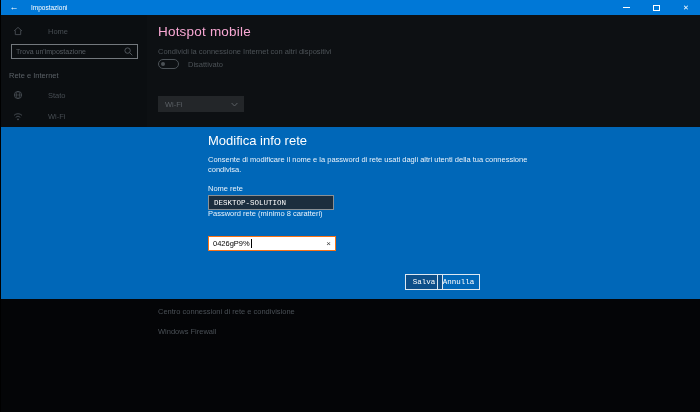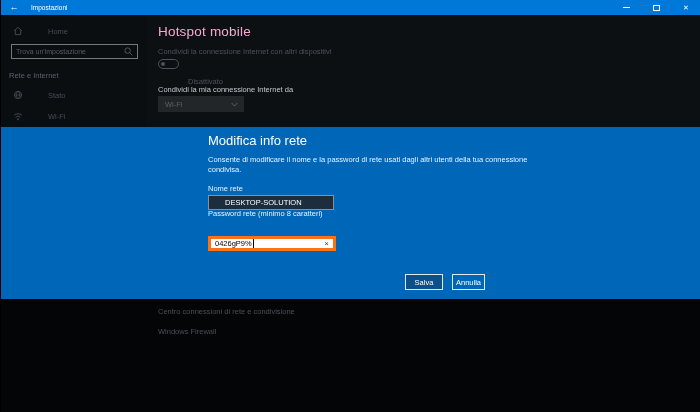--- a/index.html
+++ b/index.html
@@ -27,44 +27,44 @@
   .search-box input::placeholder { color:#565c62; opacity:1; }
   .search-icon { margin-right:4px; display:flex; }
   .side-section { position:absolute; left:8px; top:56px; color:#5b6167; font-size:7.5px; }
   .side-stato { left:12px; top:75px; }
   .side-wifi  { left:12px; top:97px; }
   
   .page-title { position:absolute; left:157px; top:24px; font-size:13.5px; font-weight:300; color:#f9a8d4; letter-spacing:.2px; }
   .share-caption { position:absolute; left:157px; top:47px; font-size:7.5px; color:#4c5257; }
   .toggle { position:absolute; left:157px; top:59px; width:21px; height:10px; border:1px solid #4c5257; border-radius:5px; }
   .toggle-knob { position:absolute; left:2px; top:2px; width:4px; height:4px; border-radius:50%; background:#4c5257; }
-  .toggle-label { position:absolute; left:187px; top:60px; font-size:7.5px; color:#4c5257;margin-top:17px; }
+  .toggle-label { position:absolute; left:187px; top:60px; font-size:7.5px; color:#4c5257; }
   .share-from-label { position:absolute; left:157px; top:85px; font-size:7.5px; color:#c4c8cc; }
   .dropdown { position:absolute; left:157px; top:96px; width:86px; height:16px; background:#232629; display:flex; align-items:center; }
   .dropdown-value { color:#5b6065; font-size:7.5px; padding-left:7px; }
   .chevron-icon { margin-left:auto; margin-right:6px; display:flex; }
   
   .modal { position:absolute; left:0; top:127px; width:700px; height:172px; background:#0067b8; z-index:4; }
   .modal-title { position:absolute; left:207px; top:6px; font-size:13px; font-weight:400; color:#ffffff; }
   .modal-desc { position:absolute; left:207px; top:28px; width:334px; font-size:7.5px; line-height:10px; color:#e9f2fa; }
   .field-label { position:absolute; left:207px; font-size:7.5px; color:#e9f2fa; }
   .lbl-name { top:57px; }
   .lbl-pwd  { top:82px; }
   .name-input { position:absolute; left:207px; top:68px; width:126px; height:15px;
     background:#1c2e3e; border:1px solid #8a9095; color:#fff; font-size:7.5px;
-    padding:0 16px; font-family:Liberation Sans, sans-serif; outline:none; }
+    padding:0 5px; font-family:Liberation Mono, monospace; outline:none; }
   .pwd-input { position:absolute; left:207px; top:109px; width:128px; height:15px;
-    background:#ffffff; border:3px solid #f97316; display:flex; align-items:center; }
+    background:#ffffff; border:1px solid #f97316; display:flex; align-items:center; }
   .pwd-text { color:#000; font-size:7.5px; padding-left:4px; }
   .caret { width:1px; height:9px; background:#000; margin-left:1px; }
   .clear-btn { margin-left:auto; padding:0 4px; color:#3c3c3c; font-size:8px; line-height:8px; cursor:default; }
-  .dlg-btn { position:absolute; top:147px; height:16px; font-family:Liberation Sans, sans-serif; font-size:7.5px; color:#fff;
+  .dlg-btn { position:absolute; top:147px; height:16px; font-family:Liberation Mono, monospace; font-size:7.5px; color:#fff;
     border:1px solid #dce8f2; display:flex; align-items:center; justify-content:center; cursor:default; }
   .btn-save { left:404px; width:38px; background:#0c4f8a; }
-  .btn-cancel { left:451px; width:33px; background:transparent; }
+  .btn-cancel { left:436px; width:43px; background:transparent; }
   
   .footer { position:absolute; left:0; top:299px; width:700px; height:131px; background:#040507; }
   .footer-link { position:absolute; left:157px; font-size:7.5px; color:#4a5056; }
   .flink-0 { top:8px; }
   .flink-1 { top:28px;text-align:center; }
   .bottom-line { position:absolute; left:0; bottom:0; width:700px; height:2px; background:#0d2036; }
   svg { display:block; }
 </style>
 </head>
 <body>
@@ -135,21 +135,20 @@
   </div>
 
   <div class="page-title">Hotspot mobile</div>
   <div class="share-caption">Condividi la connessione Internet con altri dispositivi</div>
 
   <div class="toggle">
     <span class="toggle-knob"></span>
   </div>
   <div class="toggle-label">Disattivato</div>
 
-  <div class="share-from-label">Condividi la mia connessione Internet da</div>
   <div class="dropdown">
     <span class="dropdown-value">Wi-Fi</span>
     <span class="chevron-icon">
       <svg width="7" height="5" viewBox="0 0 7 5">
           <polyline points="0.6,1 3.5,4 6.4,1" fill="none" stroke="#5b6065" stroke-width="1"></polyline>
         </svg>
     </span>
   </div>
 
   <div class="modal">

